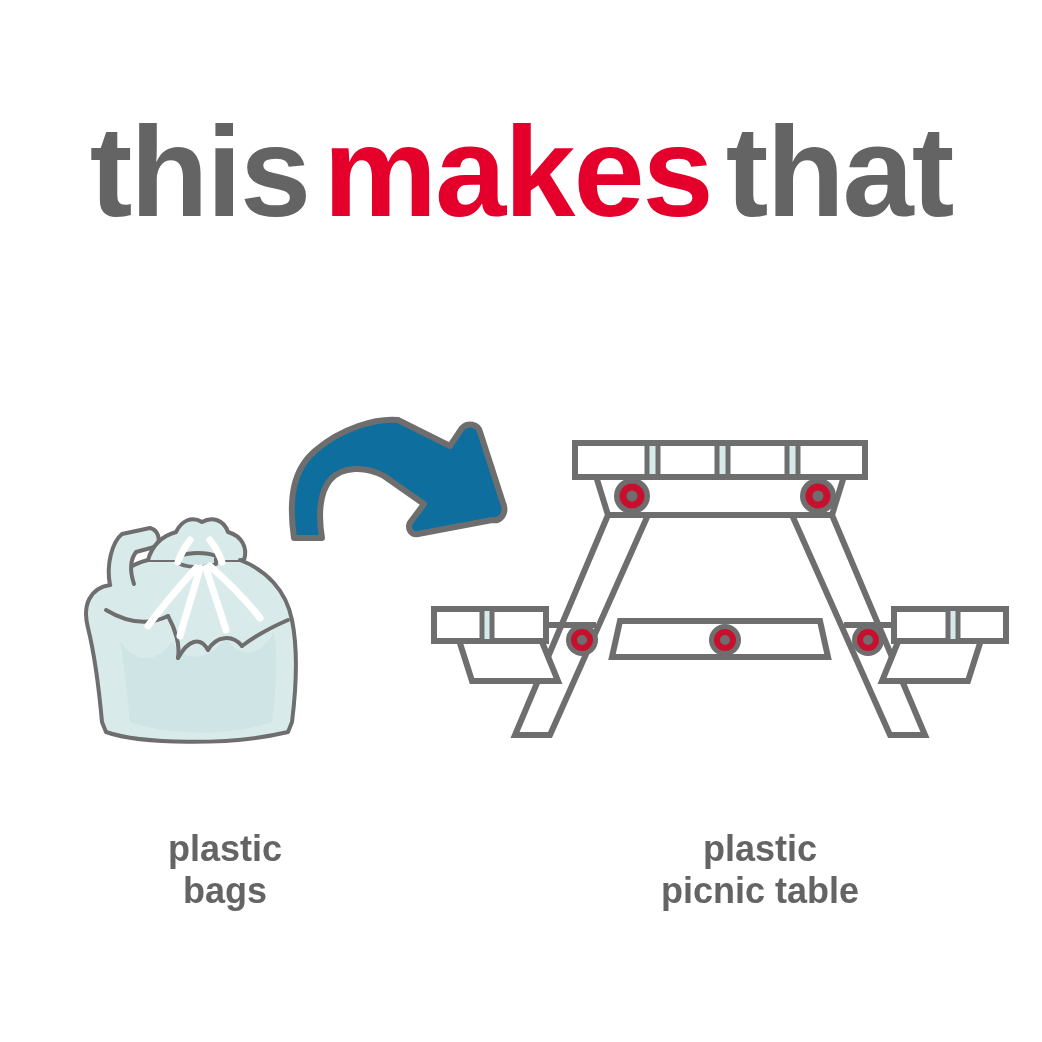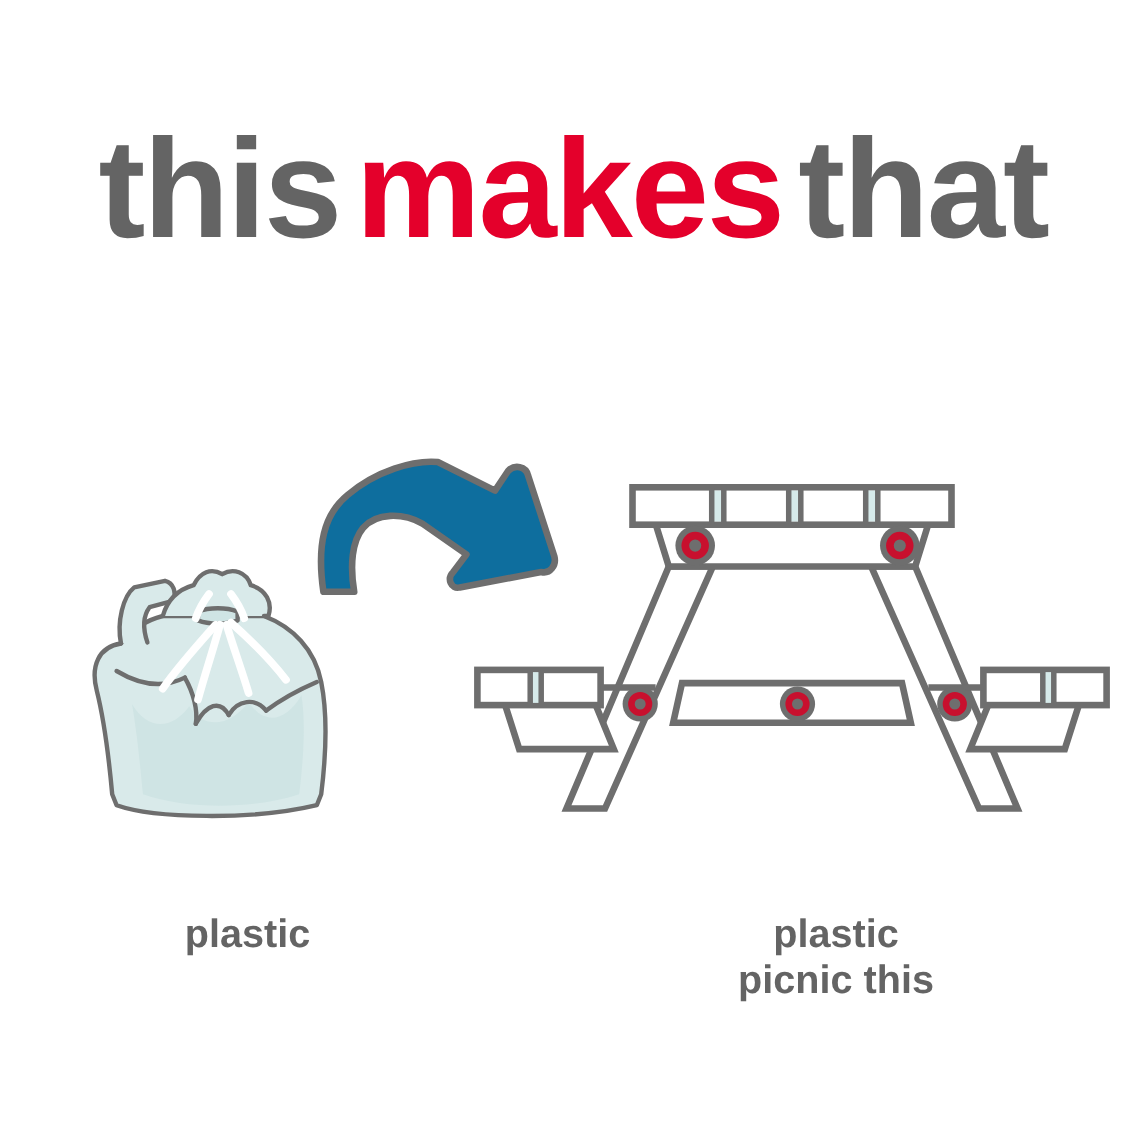--- a/index.html
+++ b/index.html
@@ -238,20 +238,21 @@
             <circle cx="448" cy="215" r="16" fill="#6e6e6e"></circle>
             <circle cx="448" cy="215" r="8" fill="none" stroke="#c8102e" stroke-width="6"></circle>
           </g>
         </g>
       </svg>
     </div>
   </div>
 
   <div class="caption" id="caption-left">
     <span class="line">plastic</span>
+    <span class="line">bags</span>
   </div>
 
   <div class="caption" id="caption-right">
     <span class="line">plastic</span>
-    <span class="line">picnic this</span>
+    <span class="line">picnic table</span>
   </div>
 
 </div>
 
 </body></html>

